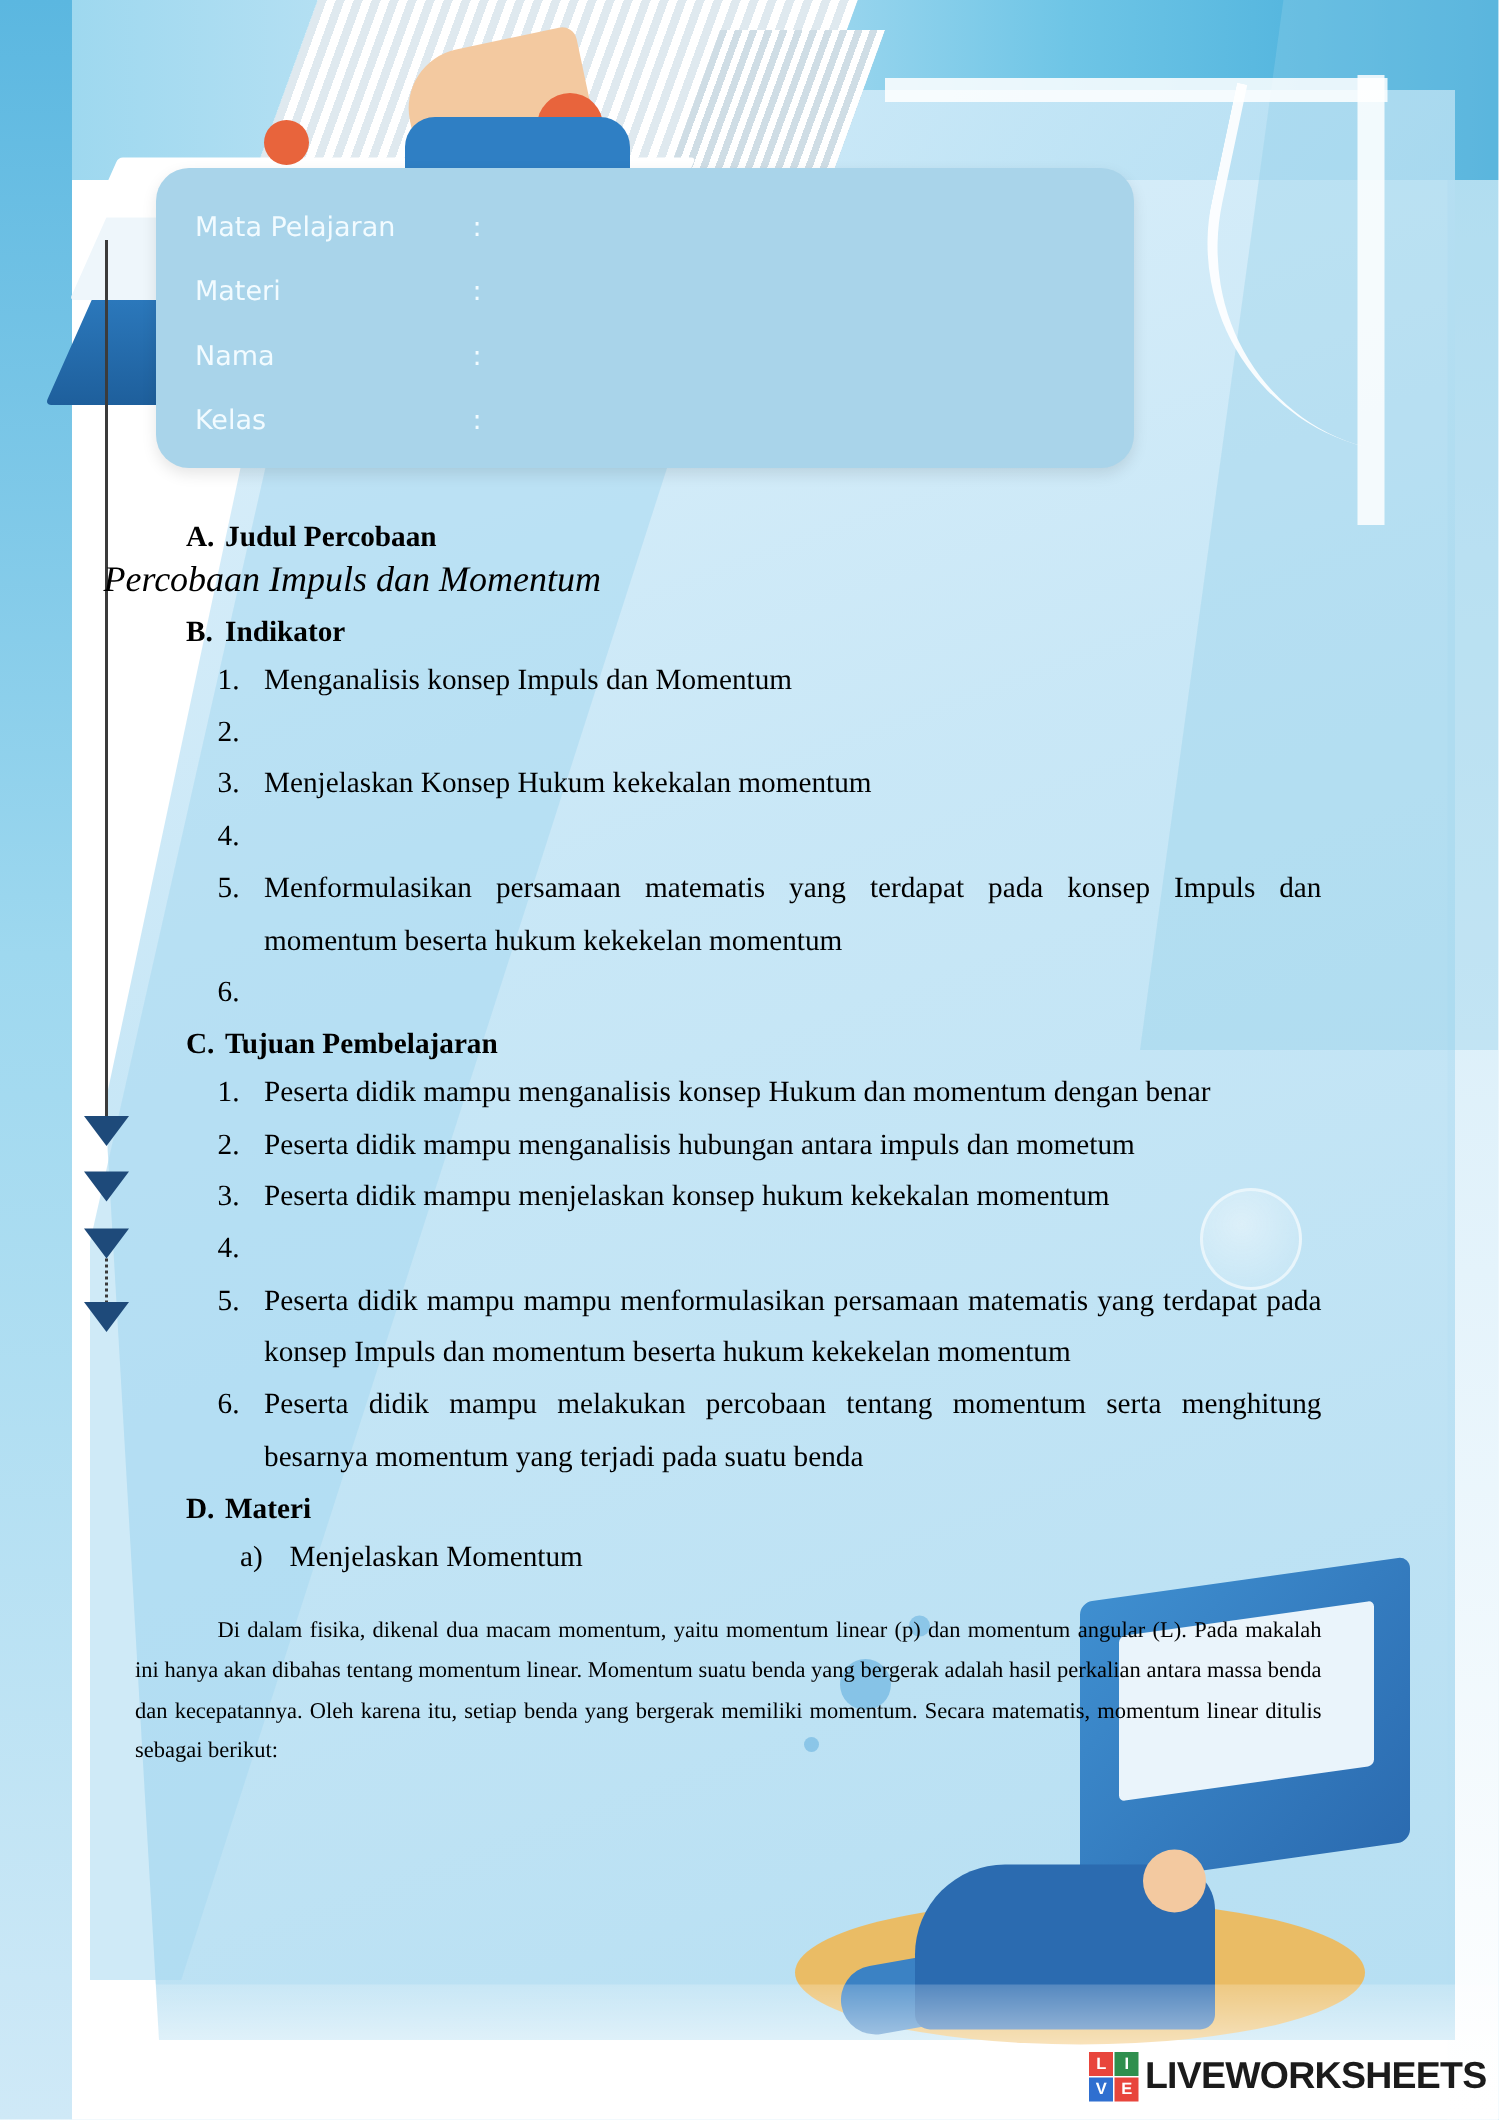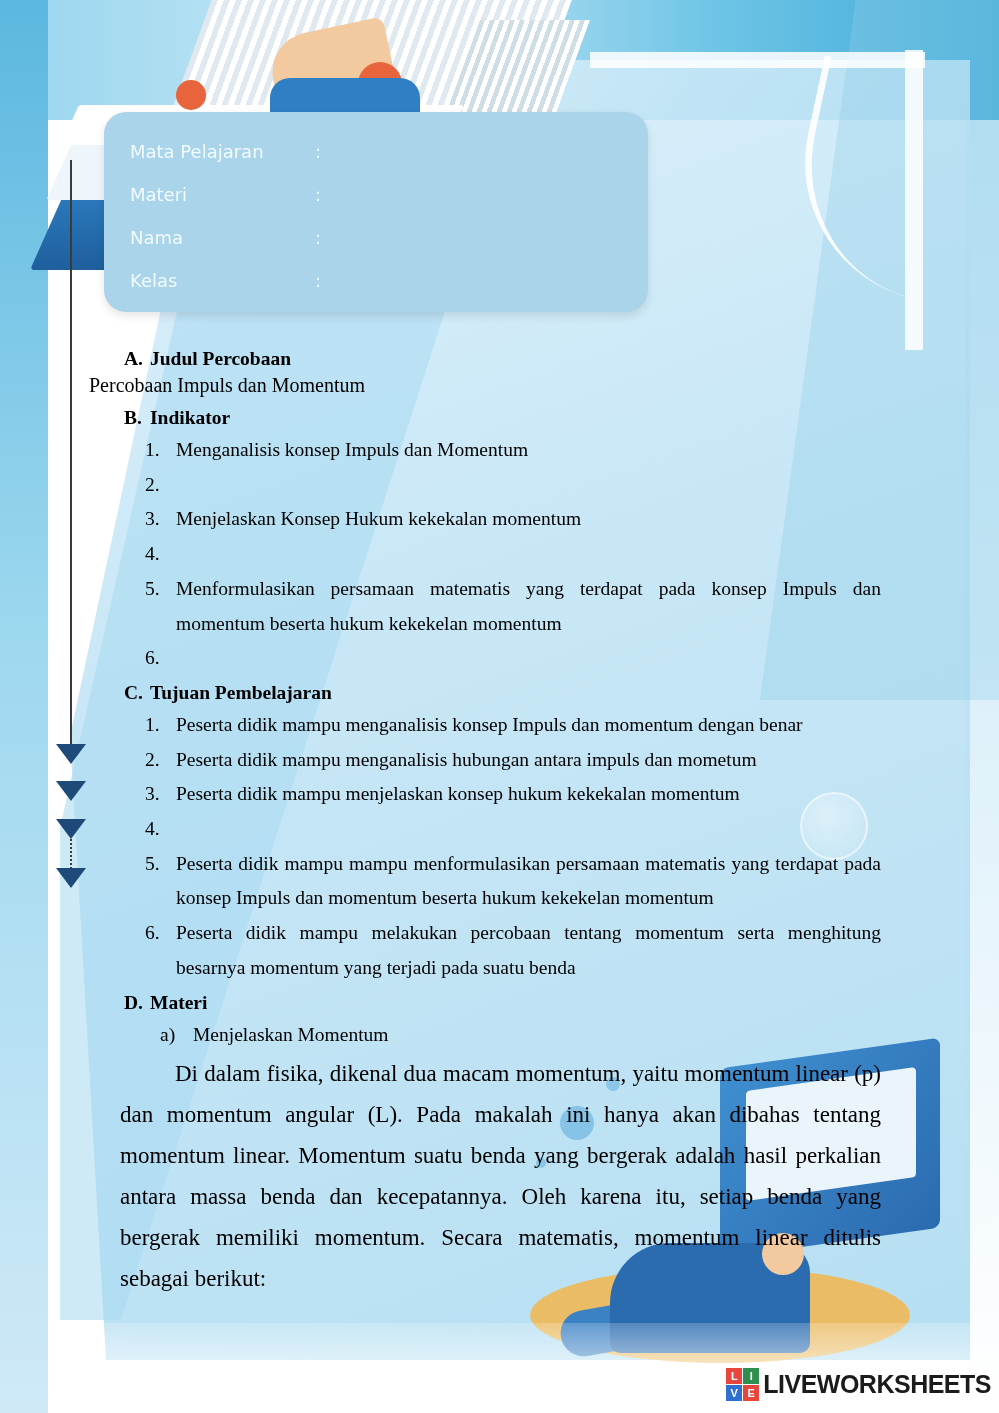--- a/index.html
+++ b/index.html
@@ -262,21 +262,21 @@
     width: 0; height: 0;
     border-left: 15px solid transparent;
     border-right: 15px solid transparent;
     border-top: 20px solid #1e4a7a;
   }
 
   
   .info-card {
     position: absolute;
     left: 104px; top: 112px;
-    width: 544px; height: 200px;
+    width: 652px; height: 200px;
     background: #a9d4ea;
     border-radius: 22px;
     box-shadow: 0 4px 10px rgba(0,0,0,.10);
     padding: 18px 26px;
     box-sizing: border-box;
   }
   .info-row {
     display: flex;
     align-items: center;
     height: 43px;
@@ -297,24 +297,25 @@
   .sec-head {
     display: flex;
     font-weight: bold;
     font-size: 19.5px;
     color: #000;
     margin: 0 0 4px 0;
     padding-left: 124px;
   }
   .sec-letter { width: 26px; }
   .plain-line {
-    font-size: 20px;
+    font-size: 24px;
     color: #000;
-    padding-left: 89px;
+    padding-left: 69px;
     margin-bottom: 10px;
+    font-style: italic;
   }
   ol.num-list {
     list-style: none;
     margin: 0 0 6px 0;
     padding: 0;
   }
   ol.num-list li {
     display: flex;
     font-size: 19.5px;
     line-height: 1.78;
@@ -341,28 +342,28 @@
     line-height: 1.78;
     color: #000;
     padding-left: 160px;
     padding-right: 118px;
   }
   ol.alpha-list li .marker {
     width: 33px;
     flex: none;
   }
   .para {
-    font-size: 23px;
+    font-size: 15px;
     line-height: 1.78;
     color: #000;
     text-align: justify;
-    padding-left: 120px;
+    padding-left: 90px;
     padding-right: 118px;
     text-indent: 55px;
-    margin-top: 2px;
+    margin-top: 18px;
   }
 
   
   .footer-brand {
     position: absolute;
     right: 8px; bottom: 12px;
     display: flex;
     align-items: center;
     font-family: "Liberation Sans", sans-serif;
   }
@@ -499,21 +500,21 @@
       </li>
     </ol>
 
     <div class="sec-head">
       <span class="sec-letter">C.</span>
       <span>Tujuan Pembelajaran</span>
     </div>
     <ol class="num-list">
       <li>
         <span class="marker">1.</span>
-        <span class="txt">Peserta didik mampu menganalisis konsep Impuls dan momentum dengan benar</span>
+        <span class="txt">Peserta didik mampu menganalisis konsep Hukum dan momentum dengan benar</span>
       </li>
       <li>
         <span class="marker">2.</span>
         <span class="txt">Peserta didik mampu menganalisis hubungan antara impuls dan mometum</span>
       </li>
       <li>
         <span class="marker">3.</span>
         <span class="txt">Peserta didik mampu menjelaskan konsep hukum kekekalan momentum</span>
       </li>
       <li>

